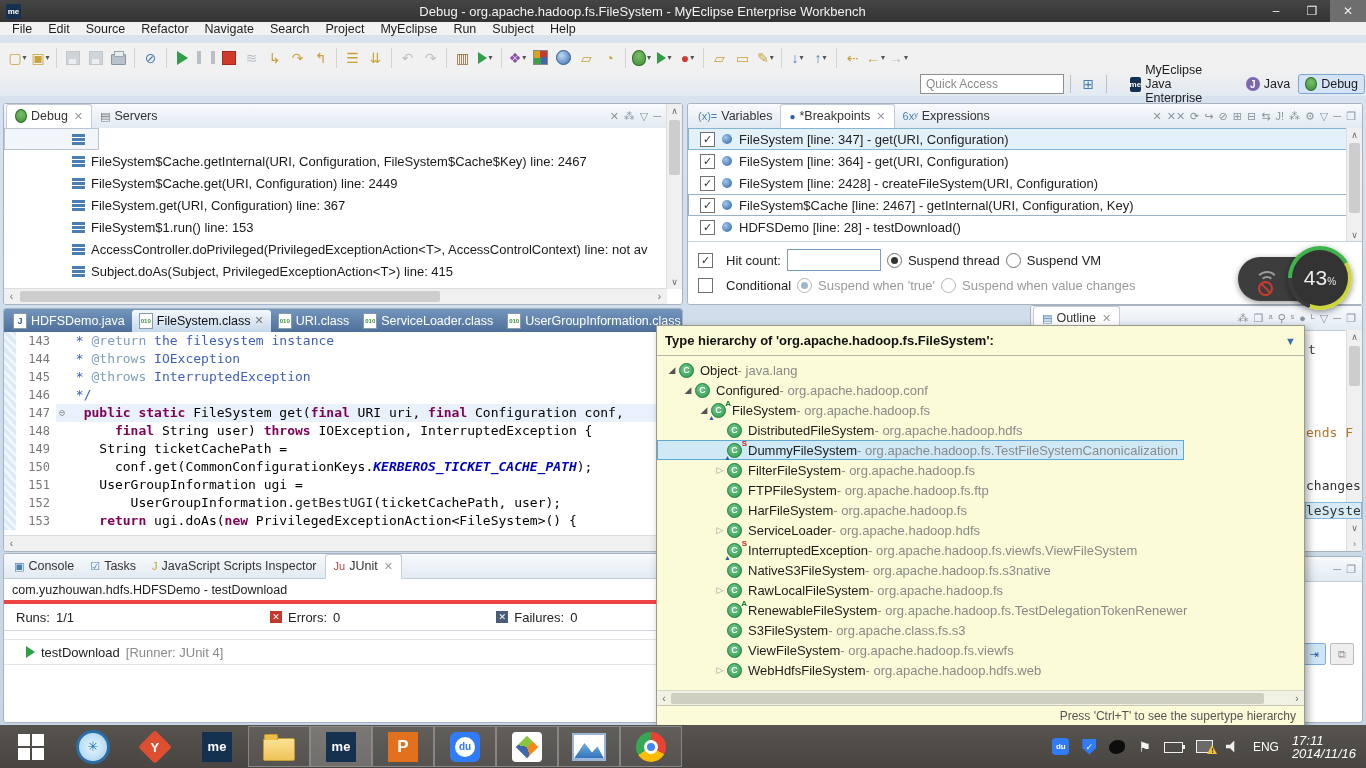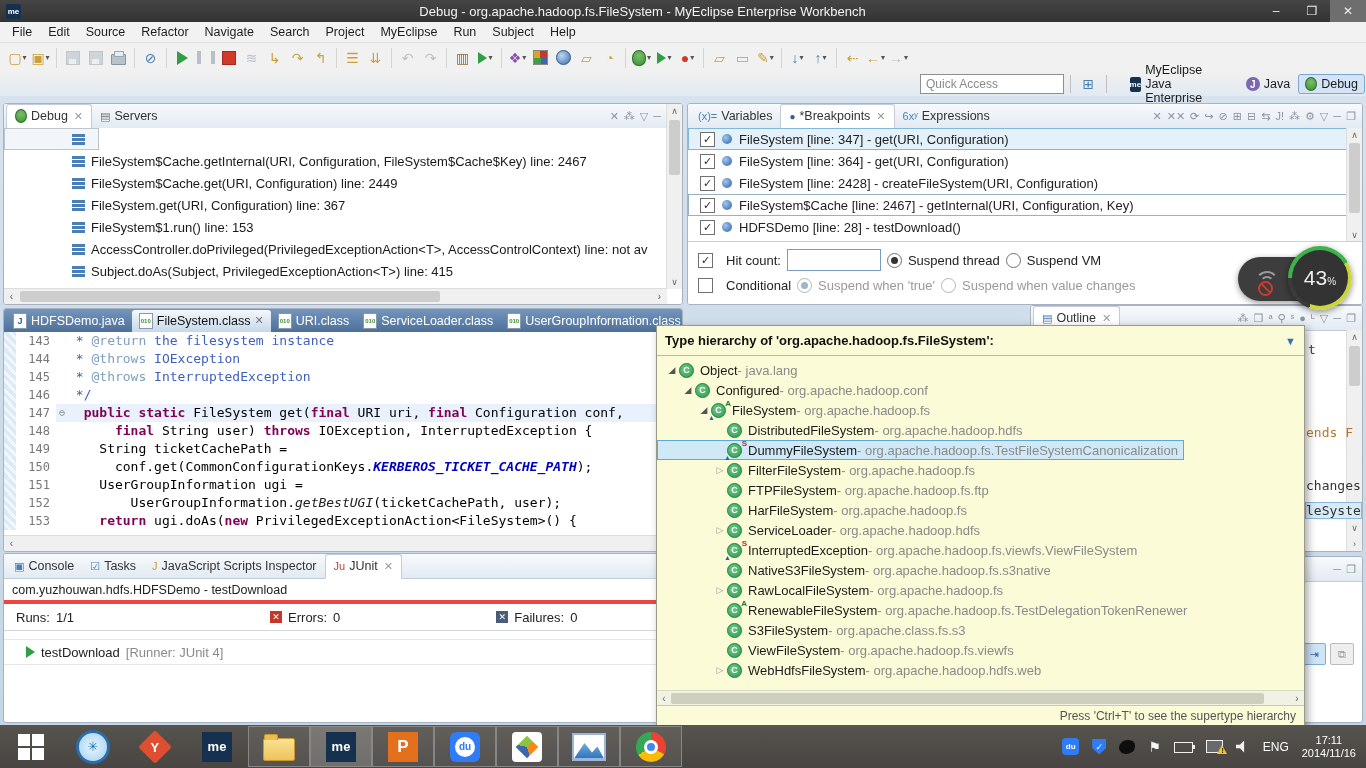--- a/index.html
+++ b/index.html
@@ -8,21 +8,21 @@
     background:linear-gradient(#d9e4ef,#c3d5e5);}
   
   .titlebar{position:absolute;left:0;top:0;width:1366px;height:22px;background:linear-gradient(#454545,#333);
     display:flex;align-items:center;color:#fff;}
   .titlebar .appico{width:15px;height:15px;margin:0 6px;background:#16314f;color:#fff;font-size:8px;font-weight:bold;
     display:flex;align-items:center;justify-content:center;border-radius:2px;}
   .titlebar .ttl{flex:1;text-align:center;font-size:13px;color:#f2f2f2;}
   .winbtn{width:36px;height:22px;display:flex;align-items:center;justify-content:center;color:#eee;font-size:12px;}
   .winbtn.close{background:#6e6e6e;}
   
-  .menubar{position:absolute;left:0;top:22px;width:1366px;height:21px;background:#f2f2f2;border-bottom:1px solid #e0e0e0;
+  .menubar{position:absolute;left:0;top:22px;width:1366px;height:14px;background:#f2f2f2;border-bottom:1px solid #e0e0e0;
     display:flex;align-items:center;padding-left:4px;box-sizing:border-box;}
   .mi{padding:2px 8px;color:#1e1e1e;font-size:12.5px;}
   
   .tb1{position:absolute;left:0;top:43px;width:1366px;height:29px;background:#f1f1f1;display:flex;align-items:center;padding-left:6px;box-sizing:border-box;}
   .tb2{position:absolute;left:0;top:72px;width:1366px;height:24px;background:linear-gradient(#f0f0f0,#e2eaf2);display:flex;align-items:center;box-sizing:border-box;}
   .tbsep{width:1px;height:20px;background:#d4d4d4;margin:0 4px;}
   .tbi{min-width:21px;height:23px;display:flex;align-items:center;justify-content:center;border-radius:3px;padding:0 1px;}
   .tbi .g{font-size:14px;line-height:14px;}
   .tbi .dd{font-size:8px;color:#555;margin-left:1px;}
   .dim{opacity:.45;}
@@ -95,21 +95,21 @@
   .cl{display:flex;height:18px;line-height:18px;white-space:pre;}
   .cl .ann{width:12px;flex:none;background:repeating-linear-gradient(45deg,#dce9f6 0 3px,#f2f7fc 3px 6px);}
   .cl .ln{width:34px;flex:none;text-align:right;padding-right:6px;color:#787878;background:#fff;font-size:12px;}
   .cl .fold{width:12px;flex:none;color:#888;font-size:10px;text-align:center;}
   .cl .code{flex:1;}
   .cl.cur .code,.cl.cur .fold{background:#e8f1fc;}
   .kw{color:#7f0055;font-weight:bold;}
   .doc{color:#3f5fbf;}
   .doctag{color:#7f9fbf;}
   .sf{color:#0000c0;font-style:italic;font-weight:bold;}
-  .sm{font-style:italic;text-align:center;}
+  .sm{text-align:center;}
   .pln{color:#000;}
   
   .jpath{height:21px;border-bottom:4px solid #ef4444;display:flex;align-items:center;padding-left:8px;font-size:12.5px;color:#222;}
   .jcounts{height:26px;border-bottom:1px solid #cfd6de;display:flex;align-items:center;font-size:13px;gap:6px;}
   .jcounts b{font-weight:normal;}
   .cico-err{width:12px;height:12px;background:#c2392b;color:#fff;font-size:9px;display:inline-flex;align-items:center;justify-content:center;}
   .cico-fail{width:12px;height:12px;background:#4a5d78;color:#fff;font-size:9px;display:inline-flex;align-items:center;justify-content:center;}
   .jresult{display:flex;align-items:center;gap:6px;height:24px;padding-left:22px;font-size:13px;border-bottom:1px solid #e6e6e6;margin-top:8px;border-top:1px solid #e6e6e6;}
   .runico{width:0;height:0;border-left:9px solid #2f9e44;border-top:6px solid transparent;border-bottom:6px solid transparent;}
   .runnertxt{color:#8a8a8a;}
@@ -177,21 +177,21 @@
   .tr-shield{width:14px;height:16px;background:#2f7cf6;clip-path:polygon(0 0,100% 0,100% 60%,50% 100%,0 60%);display:flex;align-items:center;justify-content:center;color:#fff;font-size:9px;}
   .tr-black{width:16px;height:14px;background:#0d0d0d;border-radius:60% 40% 55% 45%;}
   .tr-flag{font-size:14px;color:#f5f5f5;}
   .tr-batt{width:17px;height:9px;border:1px solid #f0f0f0;position:relative;margin-top:2px;}
   .tr-batt:after{content:"";position:absolute;right:-3px;top:2px;width:2px;height:4px;background:#f0f0f0;}
   .tr-net{position:relative;width:15px;height:11px;border:1px solid #f0f0f0;background:#6a6a6a;}
   .tr-net i{position:absolute;right:-5px;bottom:-2px;width:0;height:0;border-left:5px solid transparent;border-right:5px solid transparent;border-bottom:9px solid #f2c12e;}
   .tr-net b{position:absolute;right:-2px;bottom:-2px;color:#222;font-size:7px;z-index:1;}
   .tr-spk{width:14px;height:12px;background:#f0f0f0;clip-path:polygon(0 35%,30% 35%,60% 0,60% 100%,30% 65%,0 65%);}
   .tr-lang{font-size:12px;}
-  .tr-clock{text-align:center;font-size:11px;line-height:13px;}
+  .tr-clock{text-align:left;font-size:13px;line-height:13px;font-style:italic;}
   
   .minibtn{width:22px;height:20px;border:1px solid #7aaede;background:#cfe4f7;color:#2e5fa3;font-size:11px;display:inline-flex;align-items:center;justify-content:center;border-radius:2px;}
   .minibtn.off{border-color:#bbb;background:#eee;color:#999;}
 </style>
 </head>
 <body>
 
 <div id="screen">
 
   <div class="titlebar">

